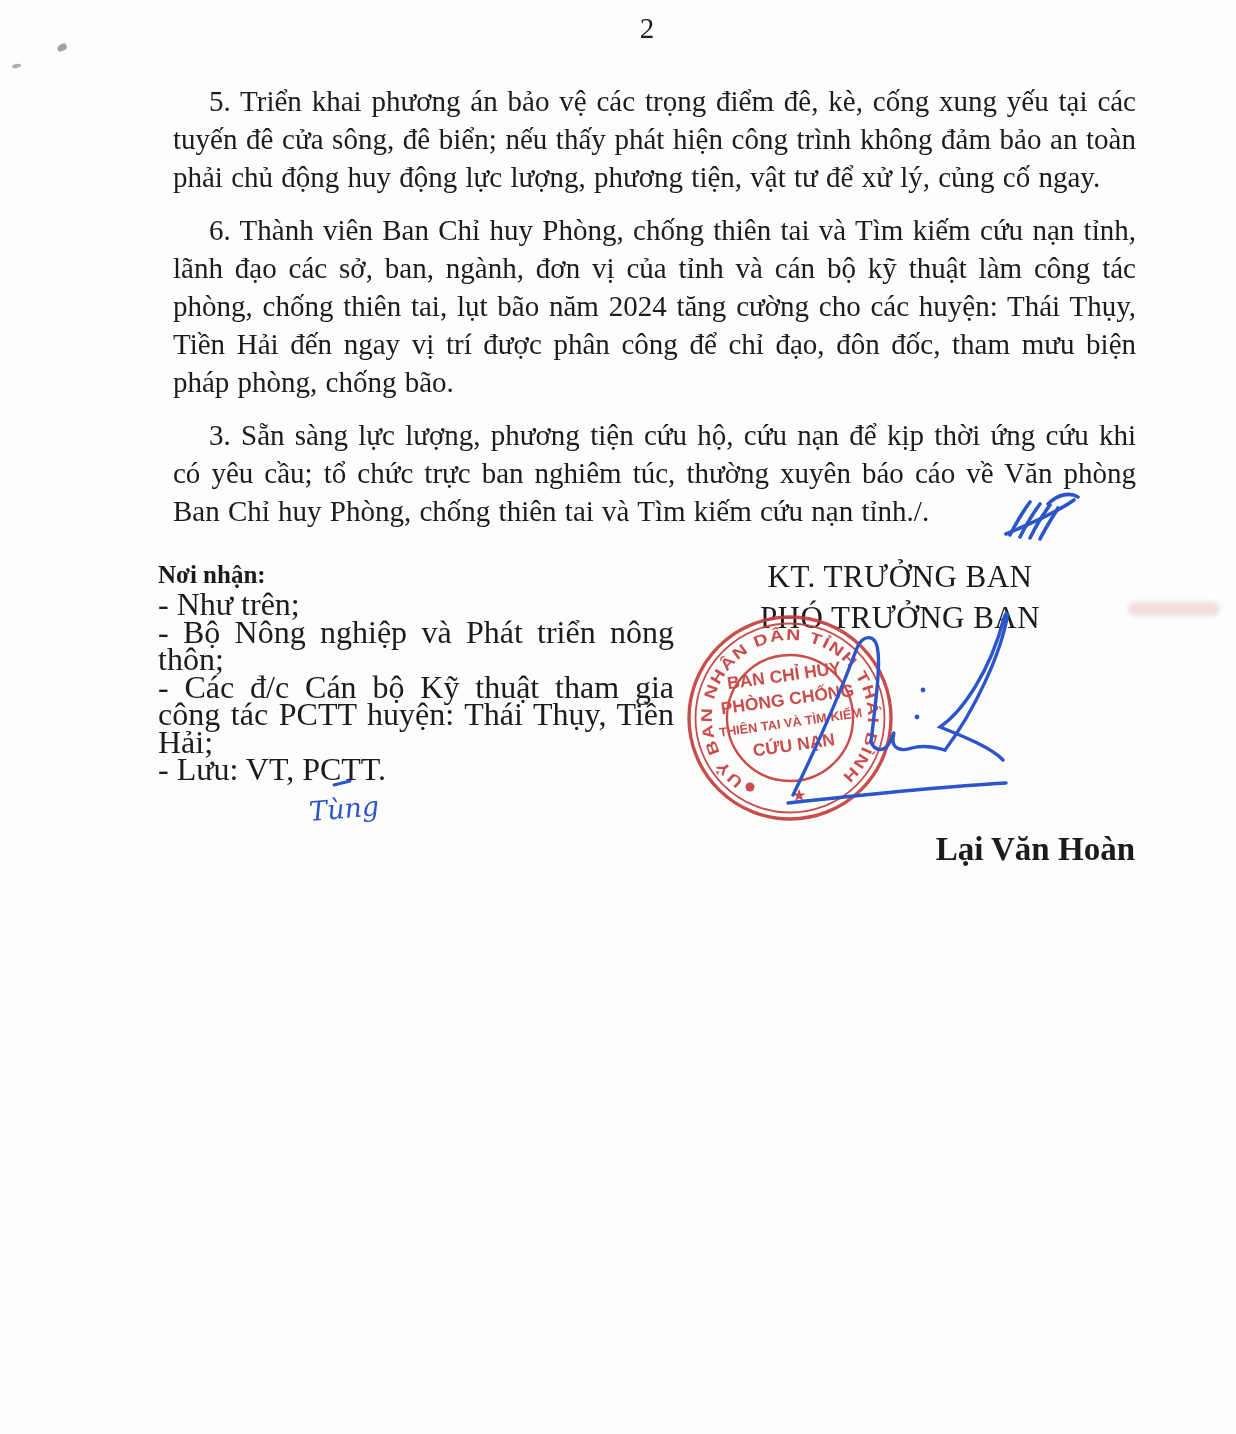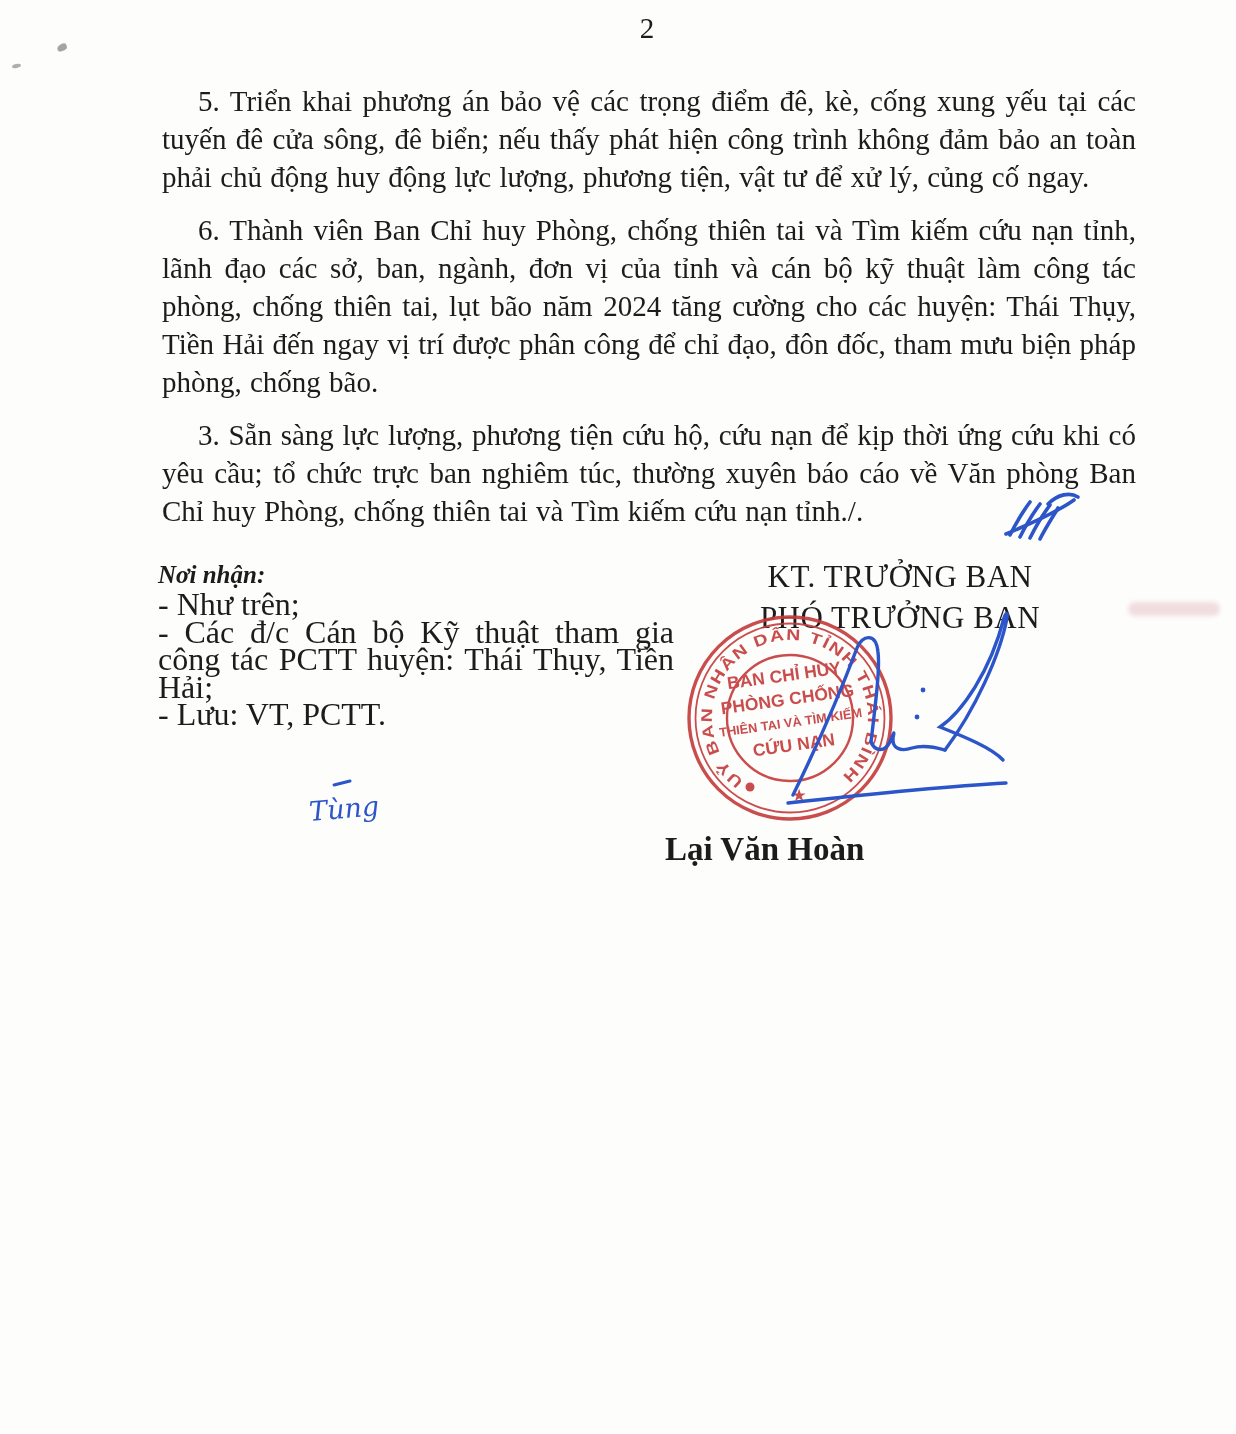--- a/index.html
+++ b/index.html
@@ -13,45 +13,45 @@
     overflow:hidden;
   }
   .page-number{
     position:absolute; top:12px; left:158px; width:978px;
     text-align:center; font-size:29px;
   }
   .doc-body{
     position:absolute; top:82px; left:158px; width:978px;
   }
   .doc-body p{
-    margin:0 0 15px 4px;
+    margin:0 0 15px 15px;
     font-size:29px;
     line-height:38px;
     text-align:justify;
     text-indent:36px;
     word-spacing:1px;
   }
   .recipients{
     position:absolute; top:560px; left:158px; width:516px;
   }
   .recipients-heading{
-    font-size:25px; font-weight:bold; font-style:italic;
+    font-size:25px; font-weight:bold; 
     line-height:30px; margin-bottom:1px;
   }
   .recipient-item{
     font-size:32px; line-height:27.5px; text-align:justify;
   }
   .sign-titles{
     position:absolute; top:556px; left:665px; width:470px;
     text-align:center; font-weight:normal; font-size:31px; line-height:41px;
     letter-spacing:0.5px;
   }
   .signer-name{
     position:absolute; top:831px; left:665px; width:470px;
-    text-align:left; font-weight:bold; font-size:33px;font-family:Liberation Serif, serif;
+    text-align:right; font-weight:bold; font-size:33px;font-family:Liberation Serif, serif;
   }
   .stamp-svg{ position:absolute; left:683px; top:611px; opacity:0.9; }
   .stamp-svg text{ font-family:"Liberation Sans","DejaVu Sans",sans-serif; }
   .signature-svg{ position:absolute; left:680px; top:595px; }
   .paraph-svg{ position:absolute; left:1000px; top:488px; }
   .tung-svg{ position:absolute; left:298px; top:773px; }
   .tung-svg text{ font-family:"DejaVu Serif","Liberation Serif",serif; font-style:italic; }
   .speck-1{
     position:absolute; left:57px; top:44px; width:10px; height:7px;
     background:#8d8d8d; border-radius:60% 40% 50% 50%;
@@ -89,20 +89,21 @@
       <path d="M30,50 C36,38 44,25 50,17"></path>
       <path d="M40,51 C46,39 54,27 58,20"></path>
       <path d="M6,46 C30,36 60,22 74,12"></path>
       <path d="M48,16 C58,6 70,4 78,9"></path>
     </g>
   </svg>
 
   <div class="recipients">
     <div class="recipients-heading">Nơi nhận:</div>
     <div class="recipient-item">- Như trên;</div>
+    <div class="recipient-item">- Bộ Nông nghiệp và Phát triển nông thôn;</div>
     <div class="recipient-item">- Các đ/c Cán bộ Kỹ thuật tham gia công tác PCTT huyện: Thái Thụy, Tiền Hải;</div>
     <div class="recipient-item">- Lưu: VT, PCTT.</div>
   </div>
 
   <svg class="tung-svg" width="100" height="62" viewBox="0 0 100 62">
     <path d="M36,12 L52,8" fill="none" stroke="#2b55c8" stroke-width="3" stroke-linecap="round"></path>
     <text x="12" y="48" font-size="27" fill="#2b55c8" transform="rotate(-5 12 48)">Tùng</text>
   </svg>
 
   <div class="sign-titles">

